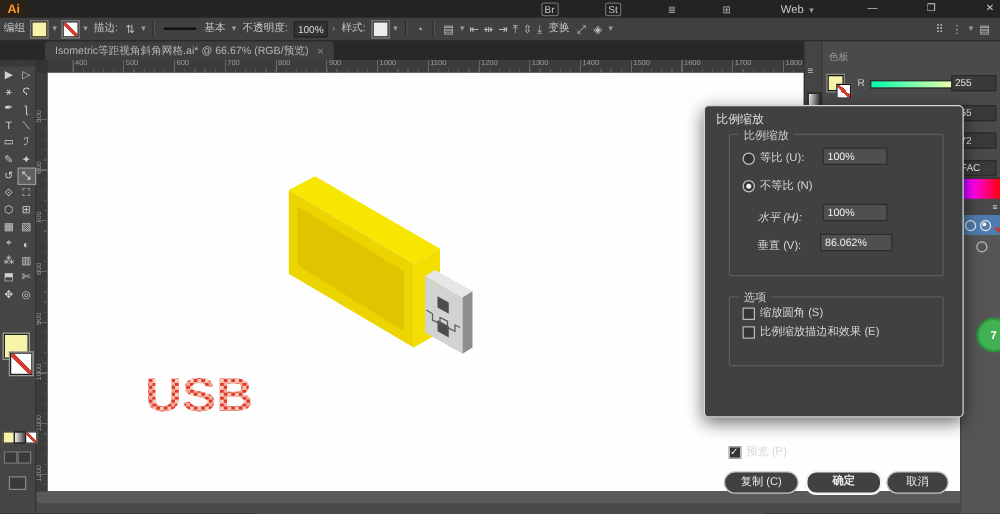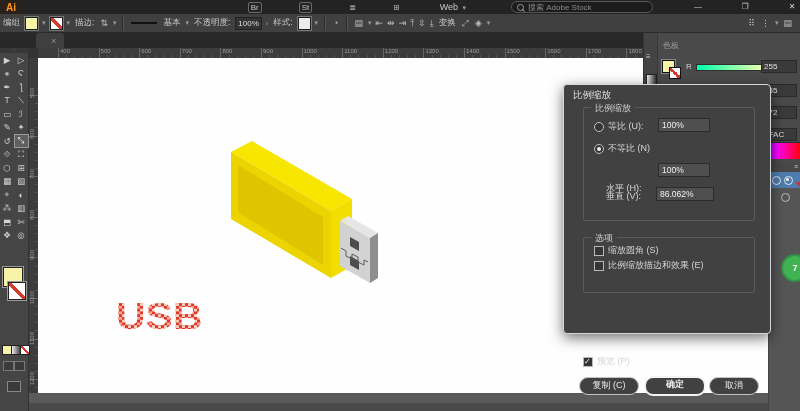--- a/index.html
+++ b/index.html
@@ -157,24 +157,20 @@
     <div id="ai-logo">Ai</div>
     <div class="spacer"></div>
     <span class="mb-box">Br</span>
     <span class="mb-box">St</span>
     <span class="mb-ico">≣</span>
     <span class="mb-ico">⊞</span>
     <span id="workspace">
       <span>Web</span>
       <span class="cb-chev">▾</span>
     </span>
-    <div id="searchbox">
-      <span id="search-mag"></span>
-      <span id="search-text">搜索 Adobe Stock</span>
-    </div>
     <span class="win-btn">—</span>
     <span class="win-btn">❐</span>
     <span class="win-btn">✕</span>
   </div>
 
   <div class="abs" id="controlbar">
     <span class="cb-label">编组</span>
     <span class="cb-swatch" id="cb-fill" style="background: rgb(247, 243, 168);"></span>
     <span class="cb-chev">▾</span>
     <span class="cb-swatch" style="background:linear-gradient(45deg,transparent 40%,#d23b2f 40%,#d23b2f 60%,transparent 60%),#fff;"></span>
@@ -211,20 +207,21 @@
     <span class="cb-chev">▾</span>
     <div class="spacer"></div>
     <span class="cb-ico">⠿</span>
     <span class="cb-ico">⋮</span>
     <span class="cb-chev">▾</span>
     <span class="cb-ico" style="margin-right:8px;">▤</span>
   </div>
 
   <div class="abs" id="tabbar">
     <div id="doc-tab">
+      <span id="doc-title">Isometric等距视角斜角网格.ai* @ 66.67% (RGB/预览)</span>
       <span id="tab-close">×</span>
     </div>
   </div>
 
   <div class="abs" id="toolbar">
     <div id="toolbar-head">∙∙</div>
     <div id="tools-grid">
         <div class="tool">▶</div>
         <div class="tool">▷</div>
         <div class="tool">⚹</div>
@@ -370,21 +367,21 @@
       <span class="legend">比例缩放</span>
       <div class="drow" style="top:12px;">
         <span class="radio"></span>
         <span>等比 (U):</span>
       </div>
       <input class="dlg-input" style="left: 74px; top: 10px; width: 44px;" readonly="" value="100%">
       <div class="drow" style="top:34px;">
         <span class="radio on"></span>
         <span>不等比 (N)</span>
       </div>
-      <div class="drow" style="top:74px;left:22px;">
+      <div class="drow" style="top:60px;left:22px;font-style:italic;">
         <span>水平 (H):</span>
       </div>
       <input class="dlg-input" style="left: 74px; top: 55px; width: 44px;" readonly="" value="100%">
       <div class="drow" style="top:82px;left:22px;">
         <span>垂直 (V):</span>
       </div>
       <input class="dlg-input" style="left: 72px; top: 79px; width: 50px;" readonly="" value="86.062%">
     </div>
 
     <div class="groupbox" id="group-options">

